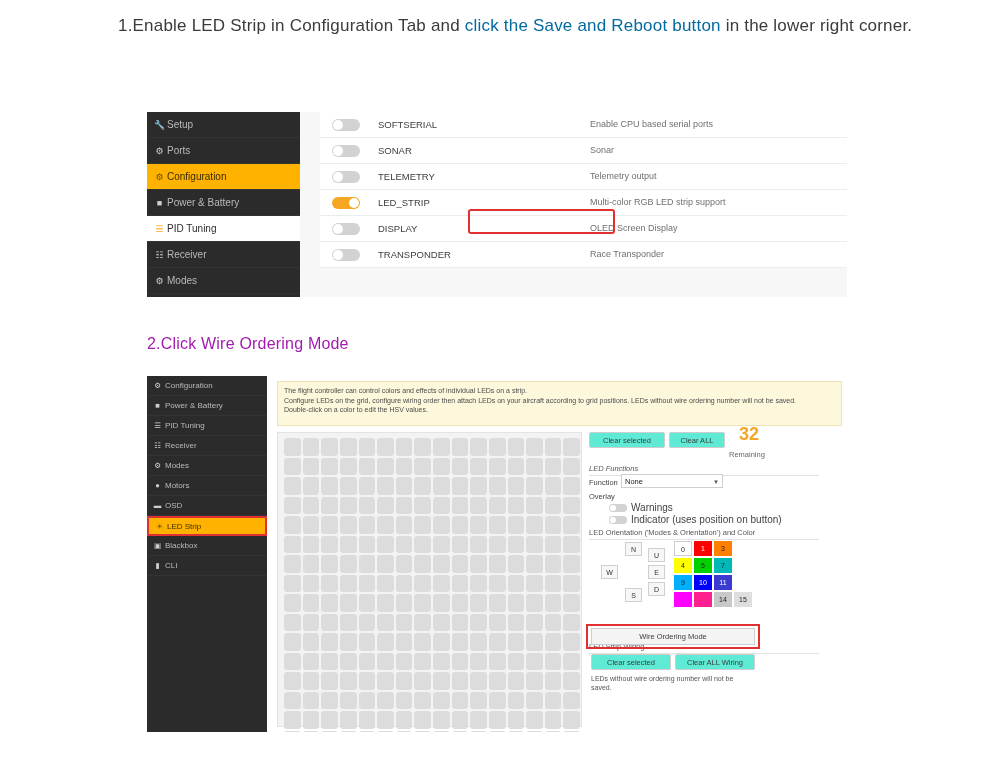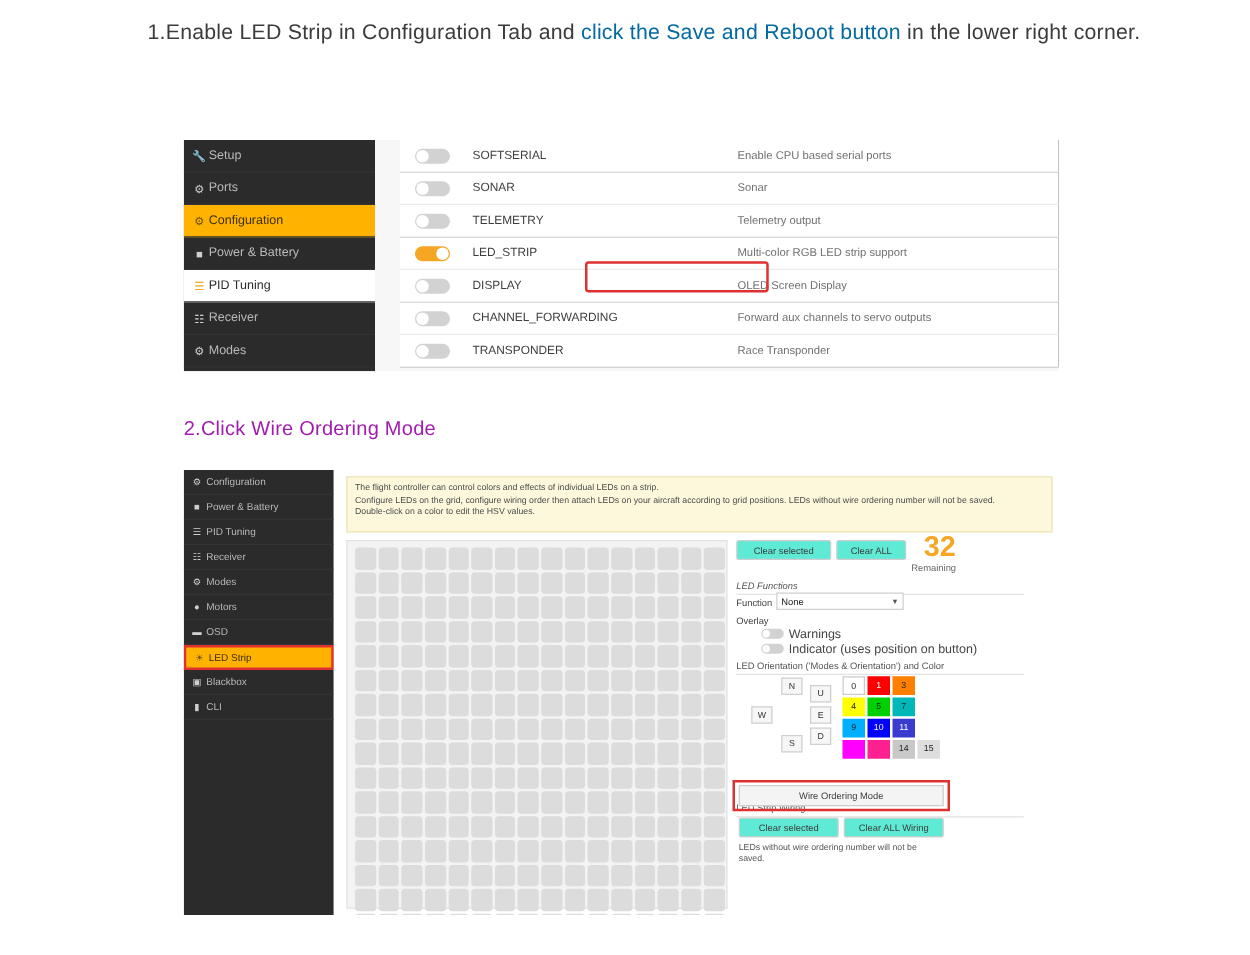--- a/index.html
+++ b/index.html
@@ -90,21 +90,21 @@
   #shot1-main {
     position: absolute;
     left: 153px; top: 15px;
     width: 547px; height: 185px;
     background: #f7f7f7;
   }
   #shot1-list {
     position: absolute;
     left: 20px; top: 0;
     width: 527px;
-    background: #000000;
+    background: #a3a3a3;
   }
   .cfg-row {
     position: relative;
     height: 25px;
     border-bottom: 1px solid #ececec;
     background: #fff;
   }
   .cfg-row .toggle {
     position: absolute;
     left: 12px; top: 7px;
@@ -250,21 +250,21 @@
     text-align: center;
     line-height: 15px;
     height: 16px;
     box-sizing: border-box;
   }
   #clear-selected-top { position: absolute; left: 0; top: 0; width: 76px; }
   #clear-all-top { position: absolute; left: 80px; top: 0; width: 56px; }
   #remaining-num {
     position: absolute;
     left: 150px; top: -8px;
-    font-size: 23px;
+    font-size: 18px;
     color: #f5a623;
     font-weight: bold;
   }
   #remaining-label {
     position: absolute;
     left: 140px; top: 18px;
     font-size: 7.5px;
     color: #666;
   }
   .sec-title {
@@ -445,27 +445,20 @@
             </span>
           <span class="cfg-name">LED_STRIP</span>
           <span class="cfg-desc">Multi-color RGB LED strip support</span>
         </div>
         <div class="cfg-row">
           <span class="toggle">
               <span class="knob"></span>
             </span>
           <span class="cfg-name">DISPLAY</span>
           <span class="cfg-desc">OLED Screen Display</span>
-        </div>
-        <div class="cfg-row">
-          <span class="toggle">
-              <span class="knob"></span>
-            </span>
-          <span class="cfg-name">CHANNEL_FORWARDING</span>
-          <span class="cfg-desc">Forward aux channels to servo outputs</span>
         </div>
         <div class="cfg-row">
           <span class="toggle">
               <span class="knob"></span>
             </span>
           <span class="cfg-name">TRANSPONDER</span>
           <span class="cfg-desc">Race Transponder</span>
         </div>
       </div>
       <div id="ledstrip-highlight"></div>

